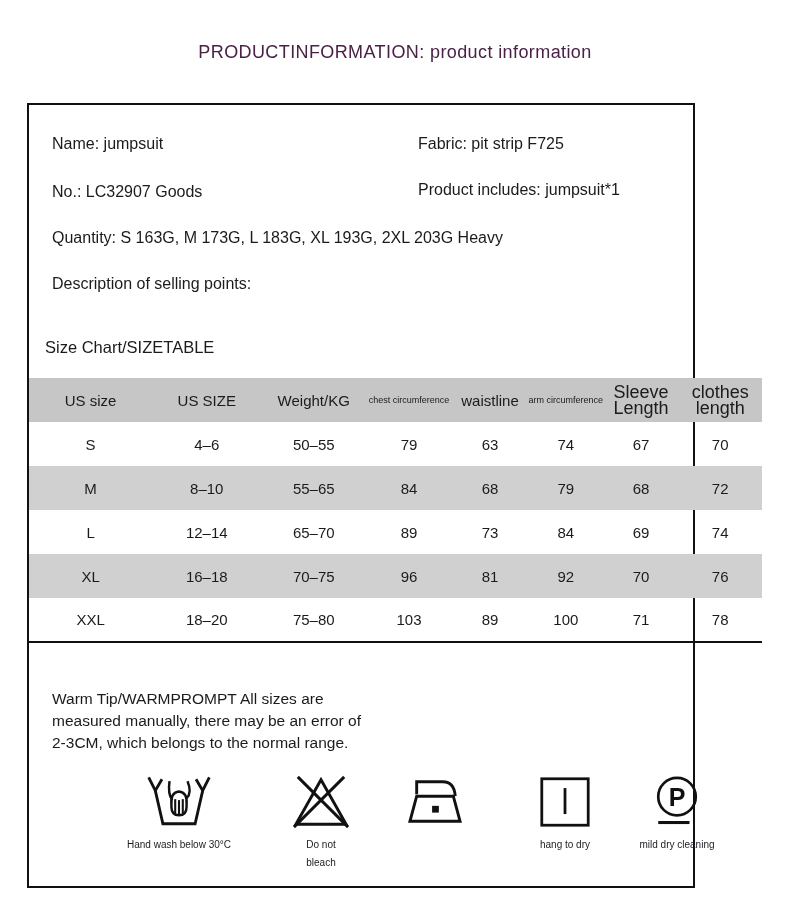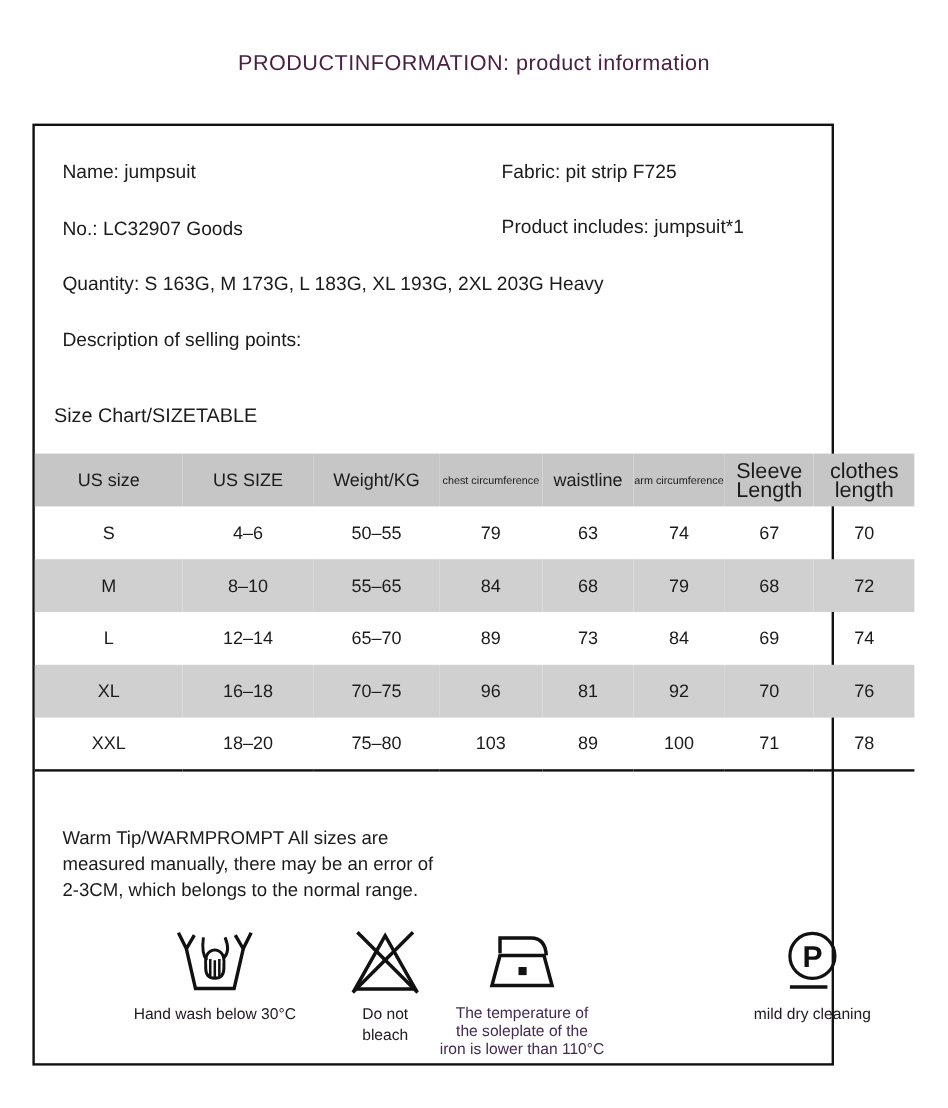--- a/index.html
+++ b/index.html
@@ -53,21 +53,21 @@
   table.size-table td{font-size:15px;}
   .warm-tip{
     position:absolute;left:23px;top:583px;width:450px;
     font-size:15.5px;line-height:22px;
   }
   .care-block{
     position:absolute;top:663px;
     display:flex;flex-direction:column;align-items:center;
   }
   .care-icon-box{height:68px;display:flex;align-items:center;justify-content:center;}
-  .care-caption{font-size:13px;line-height:18px;text-align:center;color:#1f1a22;}
+  .care-caption{font-size:10px;line-height:18px;text-align:center;color:#1f1a22;}
   .care-caption.small{font-size:13px;line-height:15px;color:var(--iron_caption_color);}
   .cb-1{left:70px;width:160px;}
   .cb-2{left:250px;width:84px;}
   .cb-3{left:334px;width:144px;}
   .cb-4{left:486px;width:100px;}
   .cb-5{left:582px;width:132px;}
   svg.care{stroke:var(--border_color);fill:none;stroke-width:3;stroke-linecap:butt;}
 </style>
 </head>
 <body>
@@ -200,27 +200,31 @@
   </div>
 
   <div class="care-block cb-3">
     <div class="care-icon-box">
       <svg class="care" width="62" height="54" viewBox="0 0 64 56">
         <path d="M13,20 L13,7 L40,7 Q52,7 53,22"></path>
         <polygon points="13,22 51,22 58,48 6,48"></polygon>
         <rect x="29" y="32" width="7" height="7" fill="#111" stroke="none"></rect>
       </svg>
     </div>
-    <div class="care-caption small">
-      <div>The temperature of</div>
-      <div>the soleplate of the</div>
-      <div>iron is lower than 110°C</div>
-    </div>
-  </div>
-
+  </div>
+
+  <div class="care-block cb-4">
+    <div class="care-icon-box">
+      <svg class="care" width="52" height="52" viewBox="0 0 56 56">
+        <rect x="3" y="3" width="50" height="50"></rect>
+        <line x1="28" y1="13" x2="28" y2="41"></line>
+      </svg>
+    </div>
+    <div class="care-caption">hang to dry</div>
+  </div>
 
   <div class="care-block cb-5">
     <div class="care-icon-box">
       <svg class="care" width="50" height="60" viewBox="0 0 56 64">
         <circle cx="28" cy="26" r="21"></circle>
         <text x="28" y="36" text-anchor="middle" font-size="28" font-weight="600" font-family="Liberation Sans, DejaVu Sans, sans-serif" fill="#111" stroke="none">P</text>
         <line x1="7" y1="55" x2="42" y2="55" stroke-width="3.4"></line>
       </svg>
     </div>
     <div class="care-caption">mild dry cleaning</div>

